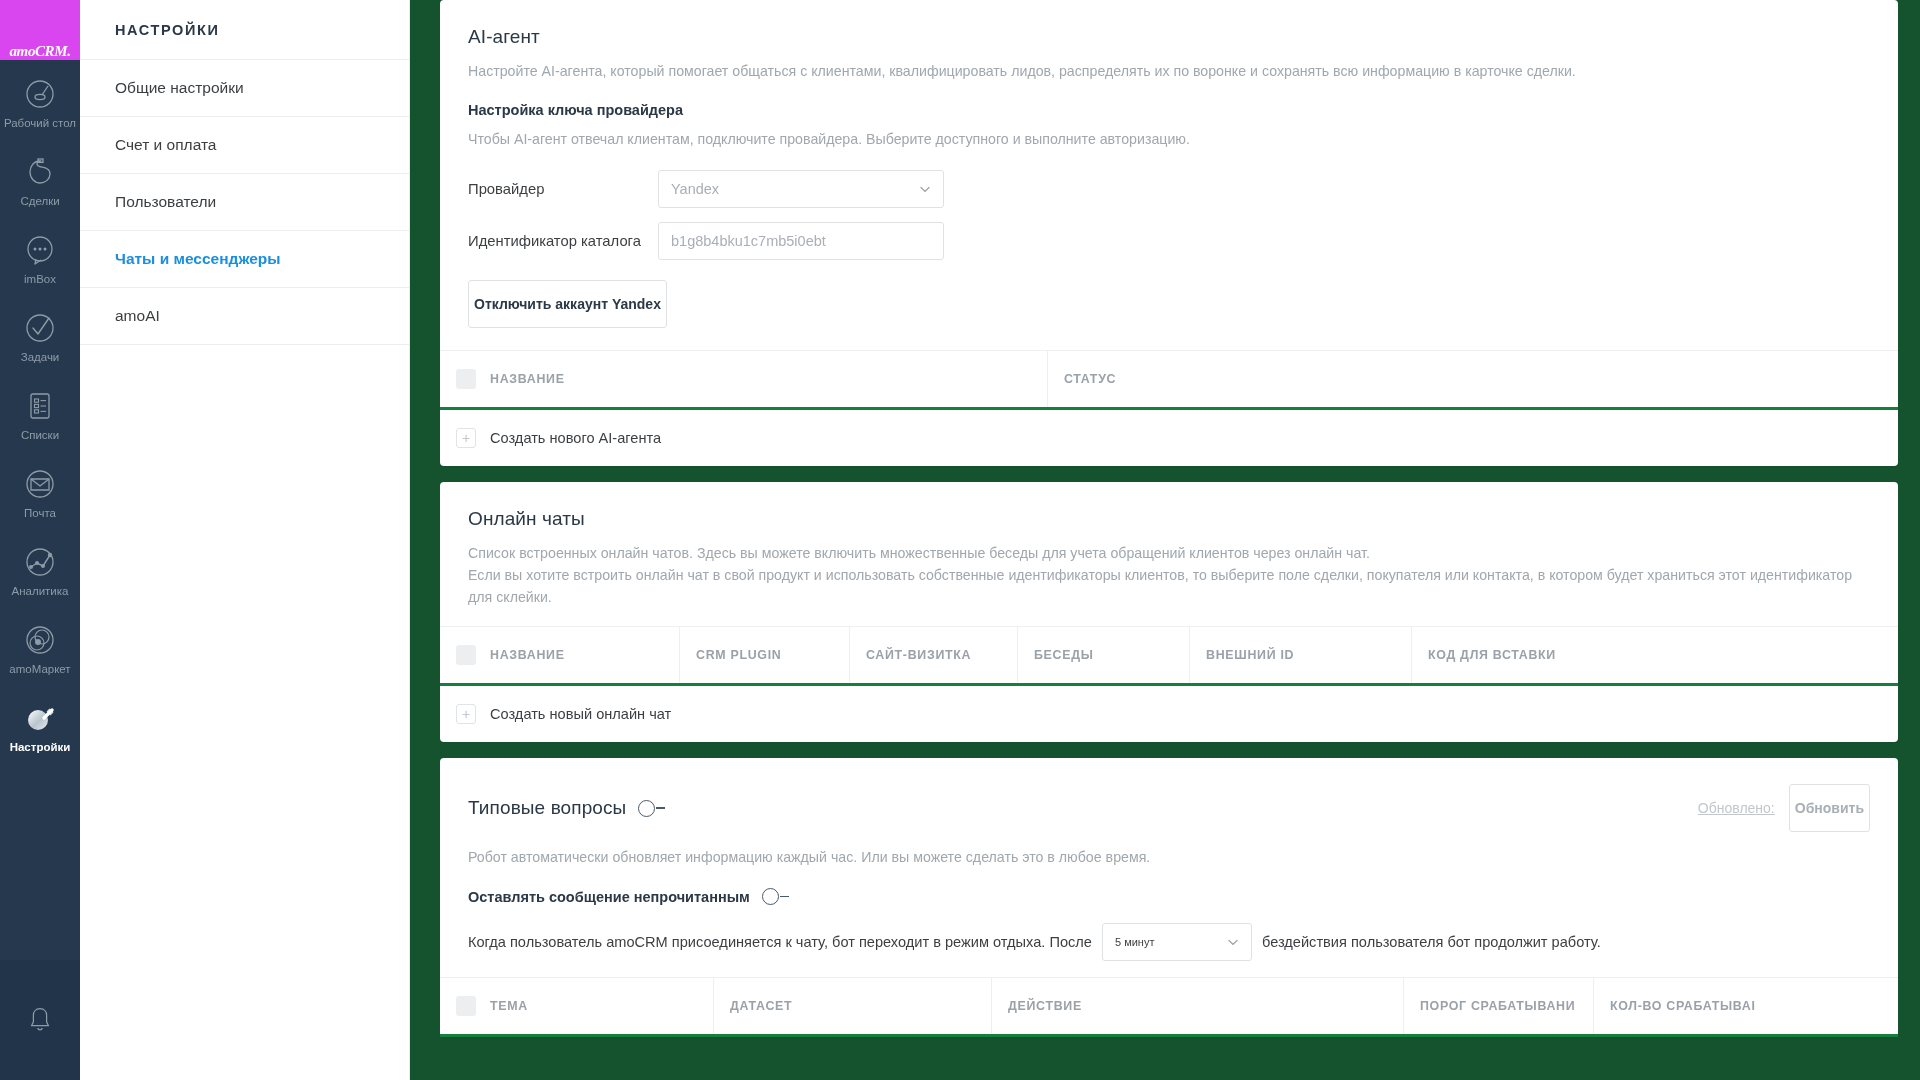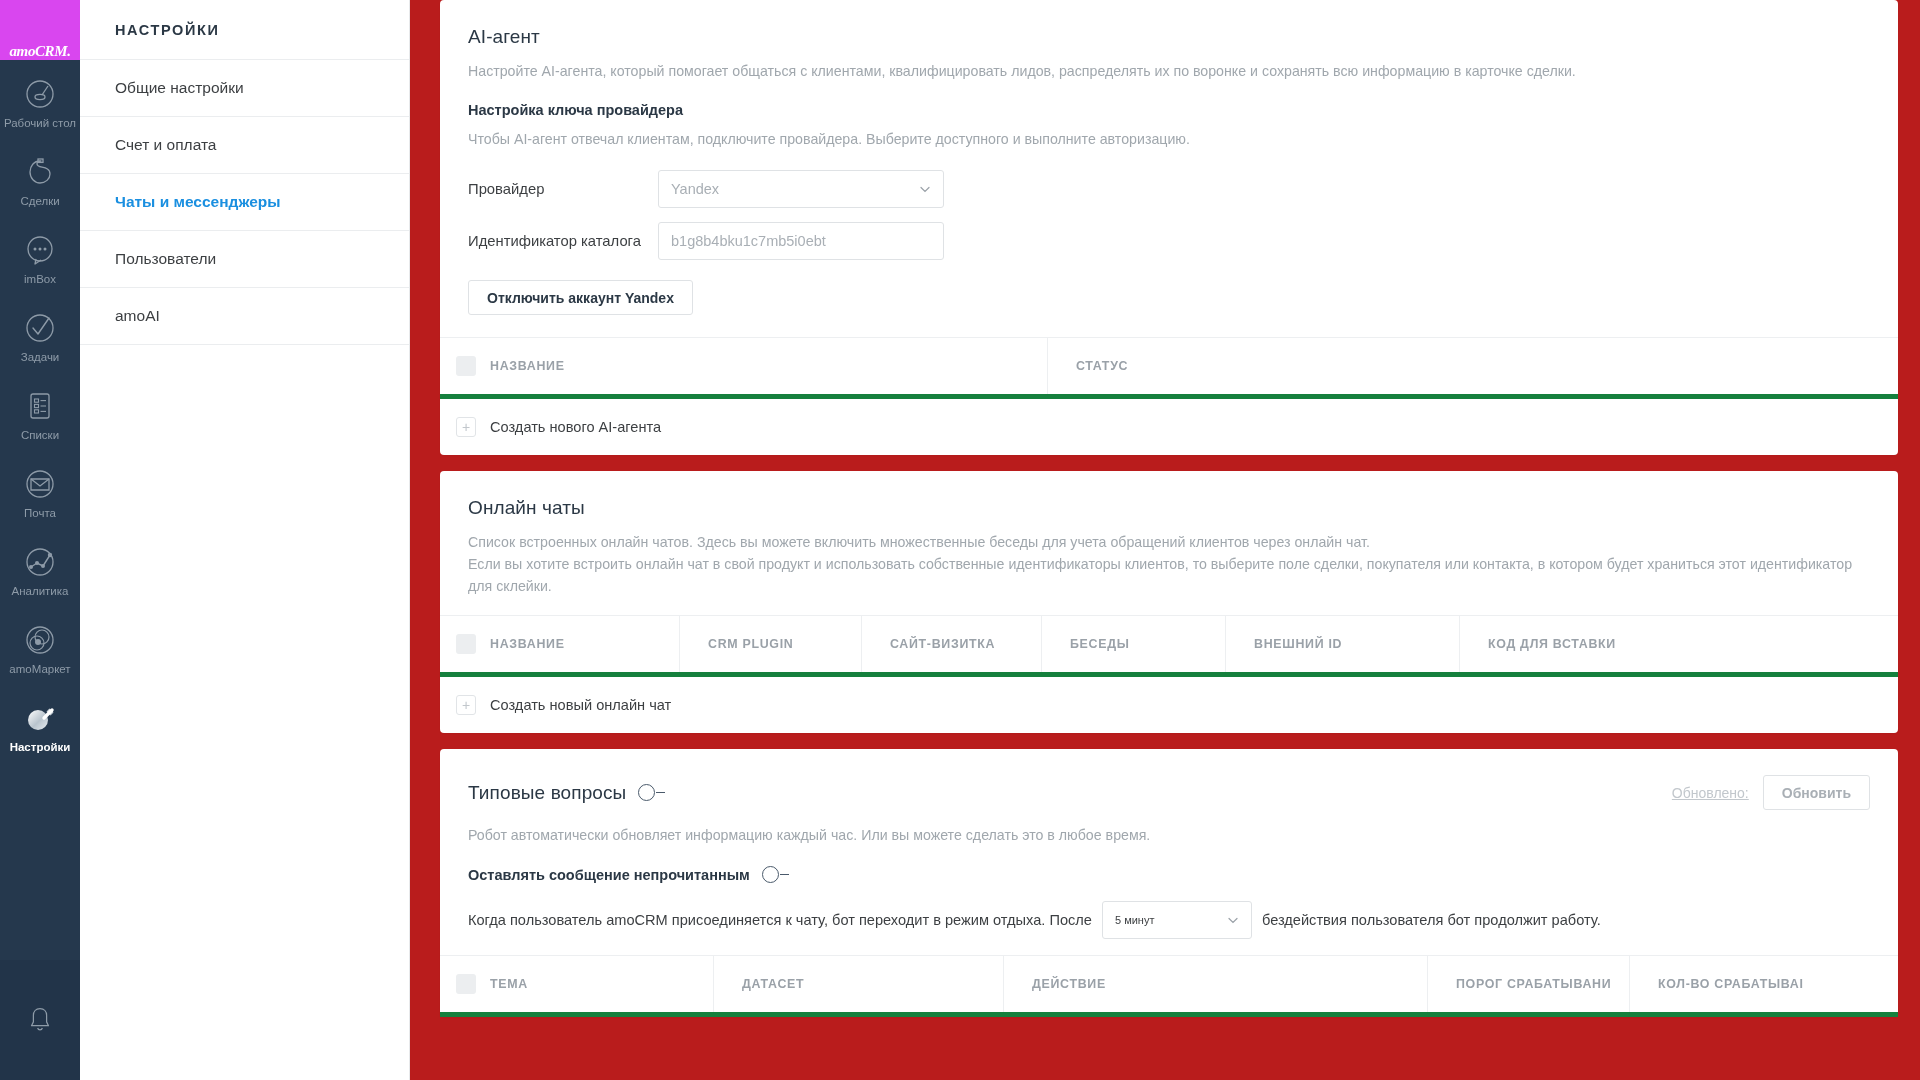--- a/index.html
+++ b/index.html
@@ -59,21 +59,21 @@
   .sm-item {
     height: 57px; display: flex; align-items: center;
     padding: 0 0 0 35px; font-size: 15.5px; color: #3c3f42;
     border-bottom: 1px solid #ebedef; cursor: pointer;
   }
   .sm-item.active { color: #1a8fe0; font-weight: 700; }
 
   
   .main {
     flex: 1 1 auto; height: 1080px; overflow: hidden;
-    background: #b91c1c; padding: 0 22px 0 30px;
+    background: #14532d; padding: 0 22px 0 30px;
     display: flex; flex-direction: column; gap: 16px;
   }
   .card {
     background: #ffffff; border-radius: 4px;
     box-shadow: 0 1px 2px rgba(0,0,0,0.045);
     flex: 0 0 auto;
   }
   .card-pad { padding: 26px 28px 0 28px; }
 
   h2.sec-title {
@@ -98,30 +98,30 @@
     width: 286px; height: 38px; border: 1px solid #dfe2e5;
     border-radius: 3px; display: flex; align-items: center;
     padding: 0 12px; font-size: 14.5px; color: #a8a眼b0;
     background: #fff; cursor: pointer;
   }
   .field .fv { color: #a9afb5; font-size: 14.5px; flex: 1 1 auto;
                white-space: nowrap; overflow: hidden; }
   .chev { width: 12px; height: 12px; flex: 0 0 12px; }
   .btn-outline {
     display: inline-flex; align-items: center; justify-content: center;
-    height: 35px; padding: 0 18px; border: 1px solid #dfe2e5;
+    height: 48px; padding: 0 5px; border: 1px solid #dfe2e5;
     border-radius: 3px; background: #fff; font-size: 14px;
     font-weight: 700; color: #2b3845; cursor: pointer;
     margin-top: 6px; margin-bottom: 22px;
   }
   .btn-outline.disabled { color: #a9afb5; font-weight:700; }
 
   
   .tbl { width: 100%; border-top: 1px solid #edeff1; }
-  .tbl-head { display: flex; border-bottom: 5px solid #15803d; gap: 12px; }
+  .tbl-head { display: flex; border-bottom: 3px solid #15803d; }
   .th {
     padding: 18px 0 18px 16px; font-size: 12.4px; font-weight: 700;
     letter-spacing: 0.7px; color: #9aa1a8;
     border-right: 1px solid #edeff1;
     display: flex; align-items: center;
     white-space: nowrap; overflow: hidden;
   }
   .th:last-child { border-right: none; }
   .th .cb { margin-right: 14px; }
   .cb {
@@ -282,25 +282,25 @@
   </nav>
 
   <aside class="settings-menu">
     <div class="sm-title">НАСТРОЙКИ</div>
     <div class="sm-item">
       <span>Общие настройки</span>
     </div>
     <div class="sm-item">
       <span>Счет и оплата</span>
     </div>
+    <div class="sm-item">
+      <span>Пользователи</span>
+    </div>
     <div class="sm-item active">
       <span>Чаты и мессенджеры</span>
-    </div>
-    <div class="sm-item">
-      <span>Пользователи</span>
     </div>
     <div class="sm-item">
       <span>amoAI</span>
     </div>
   </aside>
 
   <main class="main">
 
     <section class="card">
       <div class="card-pad">

